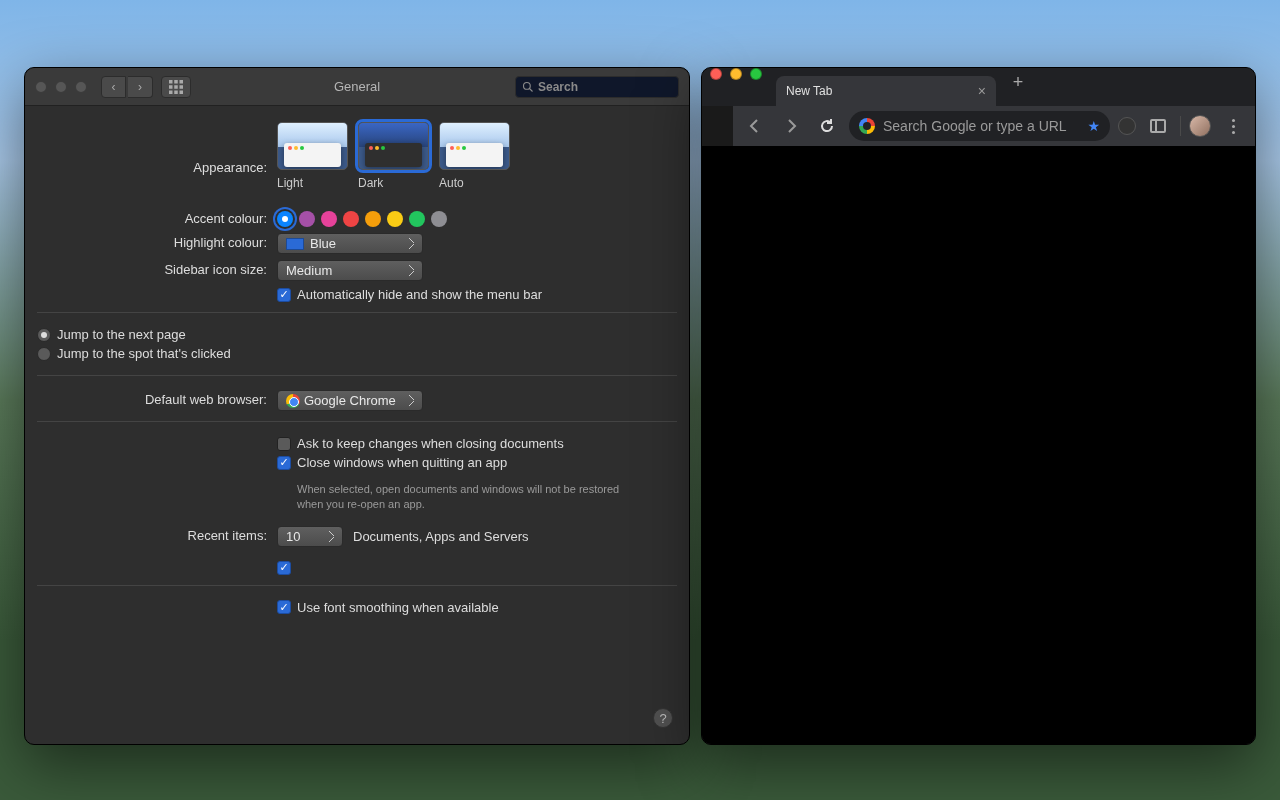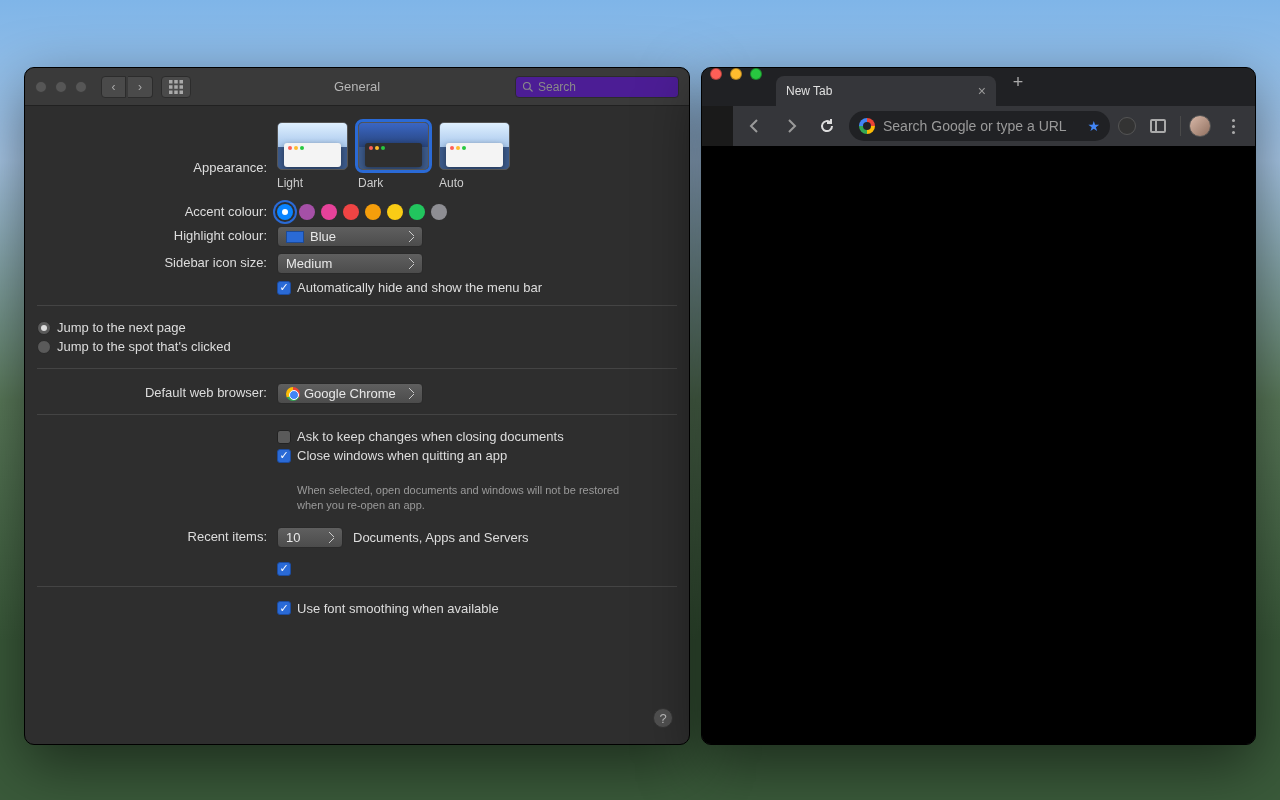--- a/index.html
+++ b/index.html
@@ -27,22 +27,22 @@
 .nav .btn, .gridbtn {
   height: 22px; background: #4a4a4a; border: 1px solid #2c2c2c; color: #aaa;
   display: inline-flex; align-items: center; justify-content: center; font-size: 12px;
 }
 .nav .btn { width: 25px; }
 .nav .btn:first-child { border-radius: 4px 0 0 4px; }
 .nav .btn:last-child { border-radius: 0 4px 4px 0; border-left: none; }
 .gridbtn { width: 30px; margin-left: 8px; border-radius: 4px; }
 .prefs-title { position: absolute; left: 0; right: 0; text-align: center; color: #b5b5b5; font-size: 13px; pointer-events: none; }
 .search {
-  margin-left: auto; width: 164px; height: 22px; background: #4c1d95; border: 1px solid #2c2c2c;
-  border-radius: 4px; display: flex; align-items: center; padding: 0 6px; color: #8a8a8a;
+  margin-left: auto; width: 164px; height: 22px; background: #0f172a; border: 1px solid #2c2c2c;
+  border-radius: 4px; display: flex; align-items: center; padding: 0 6px; color: #8a8a8a; font-weight: bold;
 }
 .search svg { width: 12px; height: 12px; margin-right: 4px; }
 .search-text { font-size: 12px; }
 
 .prefs-body { padding: 16px 12px 12px; }
 
 .row { display: flex; margin-bottom: 6px; }
 .lbl { width: 240px; text-align: right; padding-right: 10px; color: #ddd; padding-top: 2px; }
 .ctl { flex: 1; }
 
@@ -104,21 +104,21 @@
 .radio.sel .dot::after { content:""; width:6px; height:6px; border-radius:50%; background:#ddd; }
 
 hr.div { border: none; border-top: 1px solid #444; margin: 10px 0 14px; }
 
 .help {
   position: absolute; right: 16px; bottom: 16px; width: 20px; height: 20px; border-radius: 50%;
   background: #505050; color: #bbb; display: flex; align-items: center; justify-content: center;
   font-size: 13px; border: 1px solid #333;
 }
 
-.hint { font-size: 11px; color: #9a9a9a; max-width: 350px; margin-top: 20px; line-height: 1.35; padding-left: 20px; }
+.hint { font-size: 11px; color: #9a9a9a; max-width: 350px; margin-top: 12px; line-height: 1.35; padding-left: 20px; }
 
 .stack { display:flex; align-items:center; gap:10px; }
 .chrome-icon {
   width: 14px; height: 14px; border-radius: 50%; background:
     conic-gradient(#ea4335 0 120deg, #34a853 120deg 240deg, #fbbc05 240deg 360deg);
   position: relative; margin-right: 4px;
 }
 .chrome-icon::after { content:""; position:absolute; left:3px; top:3px; width:8px; height:8px; border-radius:50%;
   background:#4285f4; border:1.5px solid #fff; }
 
@@ -243,21 +243,21 @@
                     <i></i>
                   </div>
                 </div>
               </div>
             <div class="thumb-lbl">Auto</div>
           </div>
         </div>
       </div>
     </div>
 
-    <div class="row" style="margin-top:12px">
+    <div class="row" style="margin-top:19px">
       <div class="lbl">Accent colour:</div>
       <div class="ctl">
           <div class="swatches" id="swatches">
             <div class="sw sel" style="background: rgb(10, 132, 255);"></div>
             <div class="sw" style="background: rgb(165, 80, 167);"></div>
             <div class="sw" style="background: rgb(230, 66, 154);"></div>
             <div class="sw" style="background: rgb(239, 68, 68);"></div>
             <div class="sw" style="background: rgb(245, 158, 11);"></div>
             <div class="sw" style="background: rgb(250, 204, 21);"></div>
             <div class="sw" style="background: rgb(34, 197, 94);"></div>

